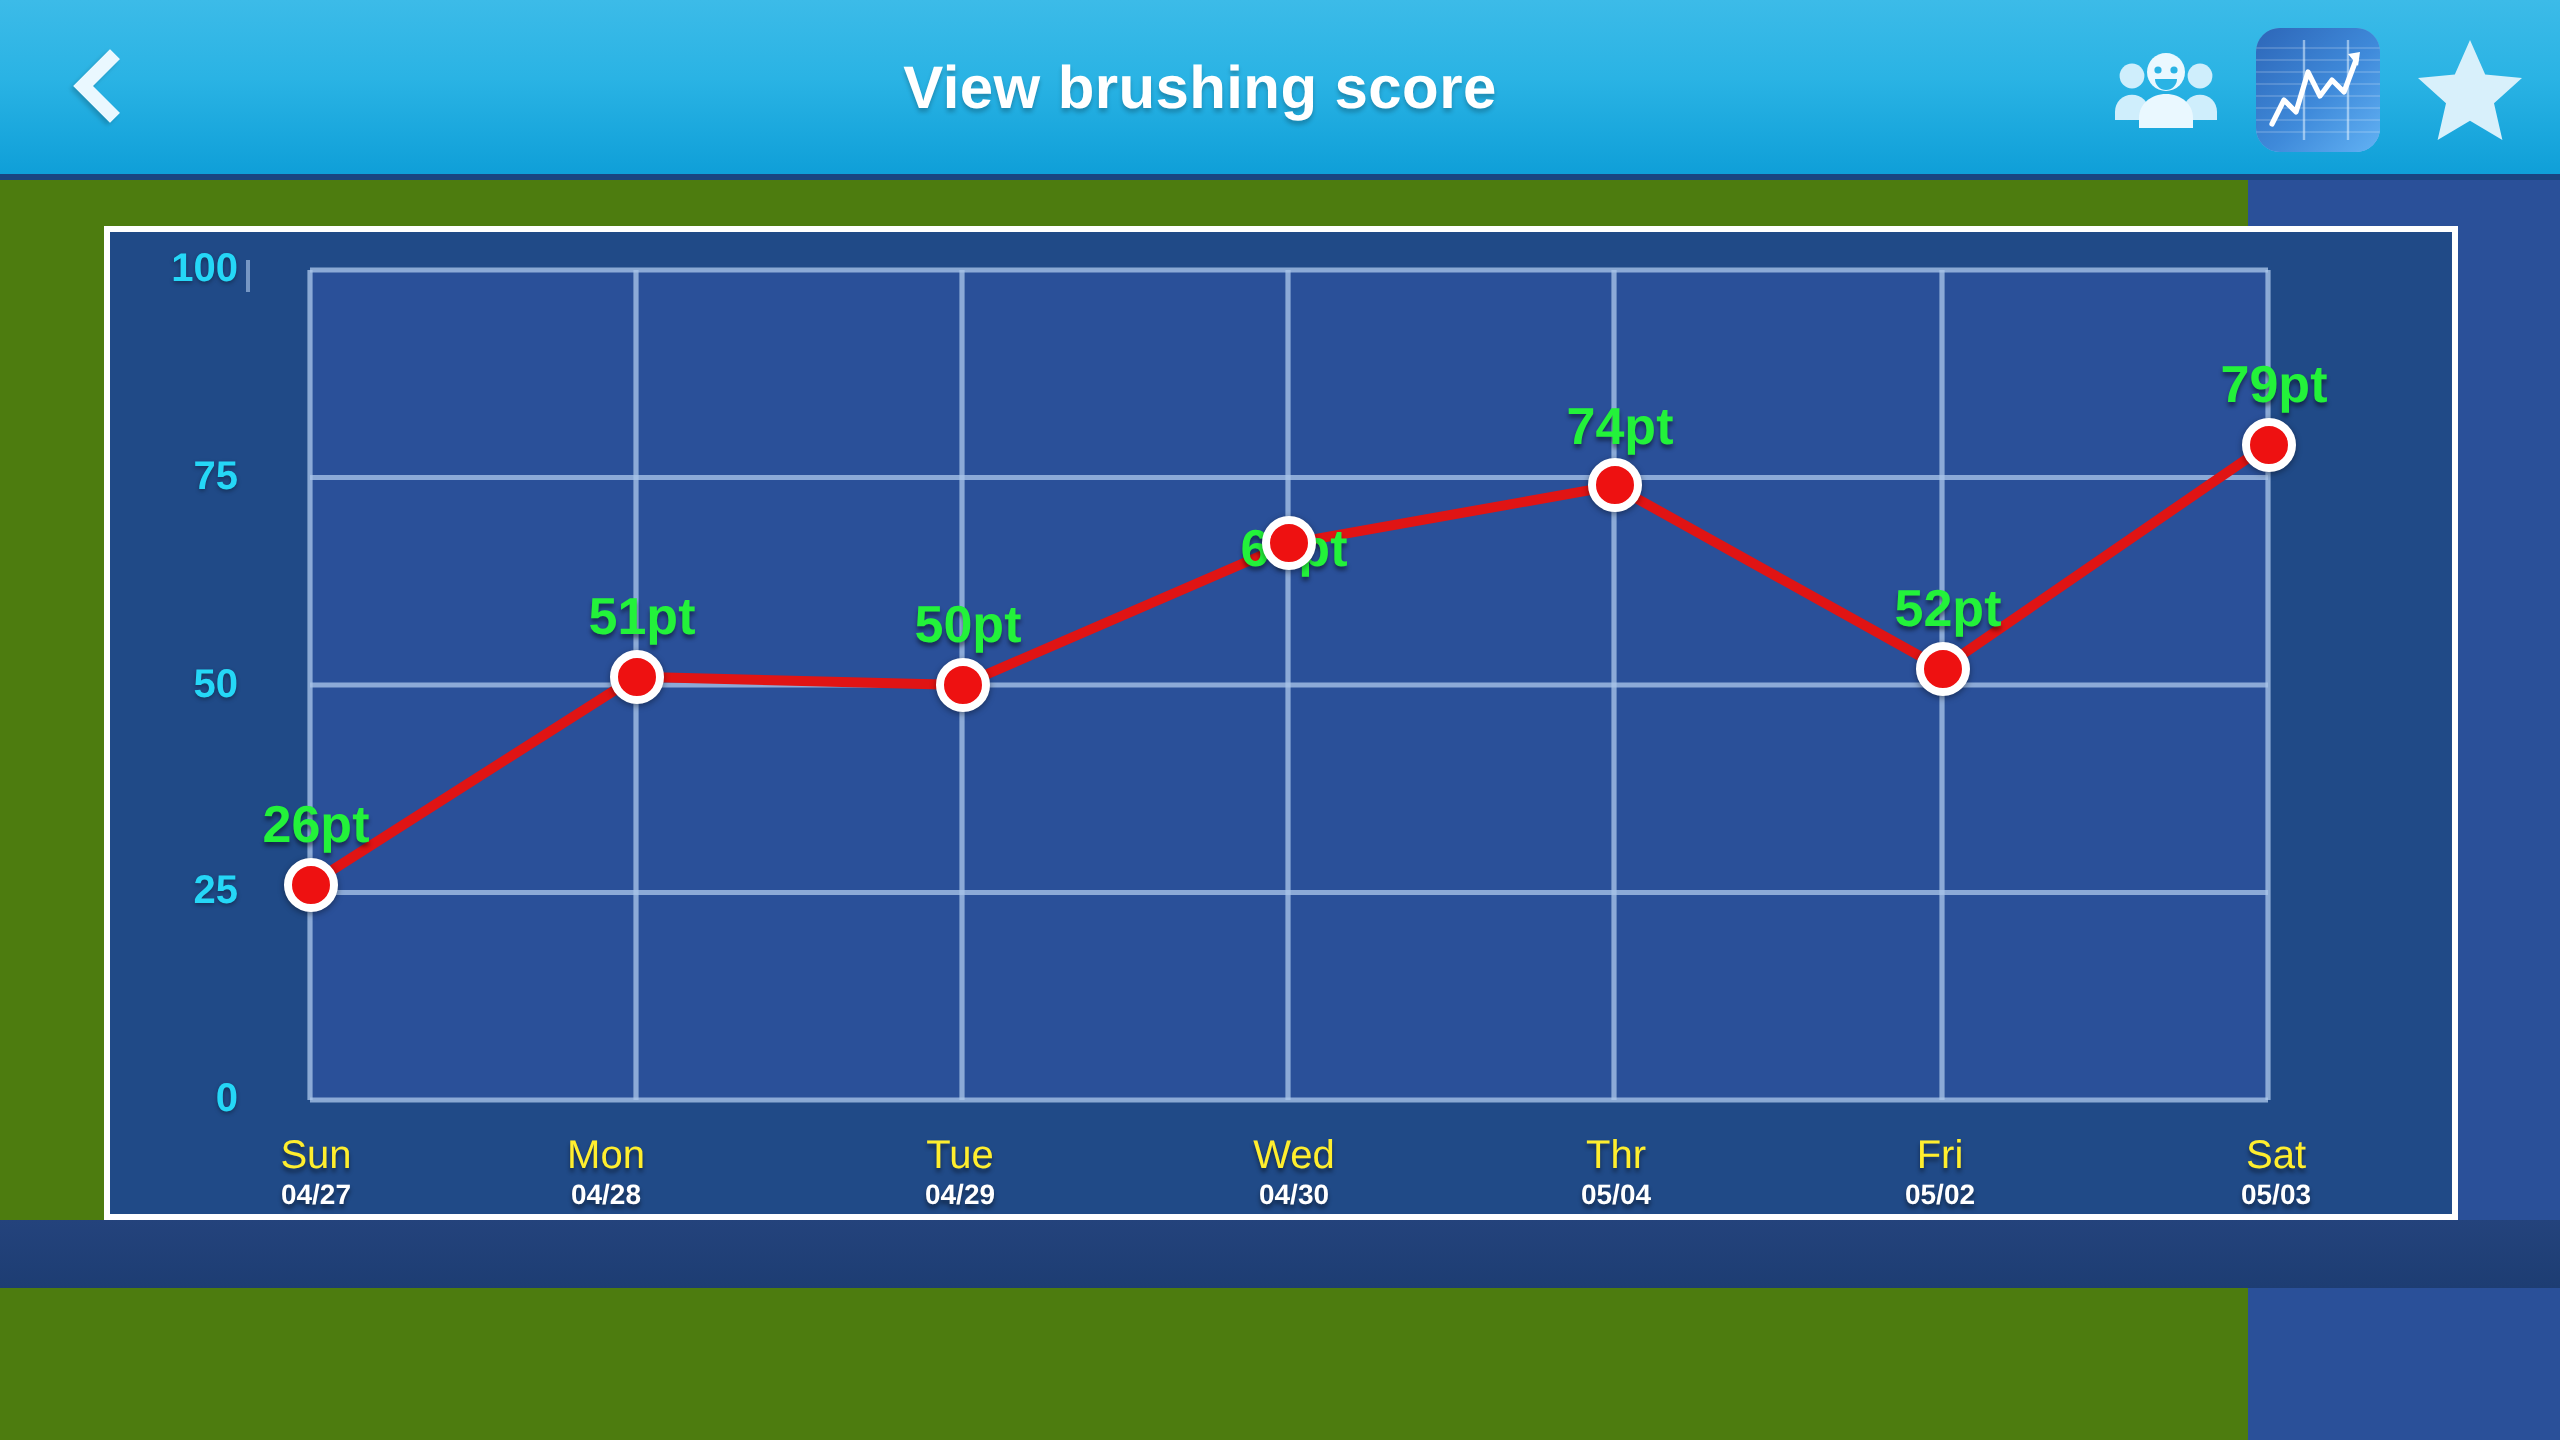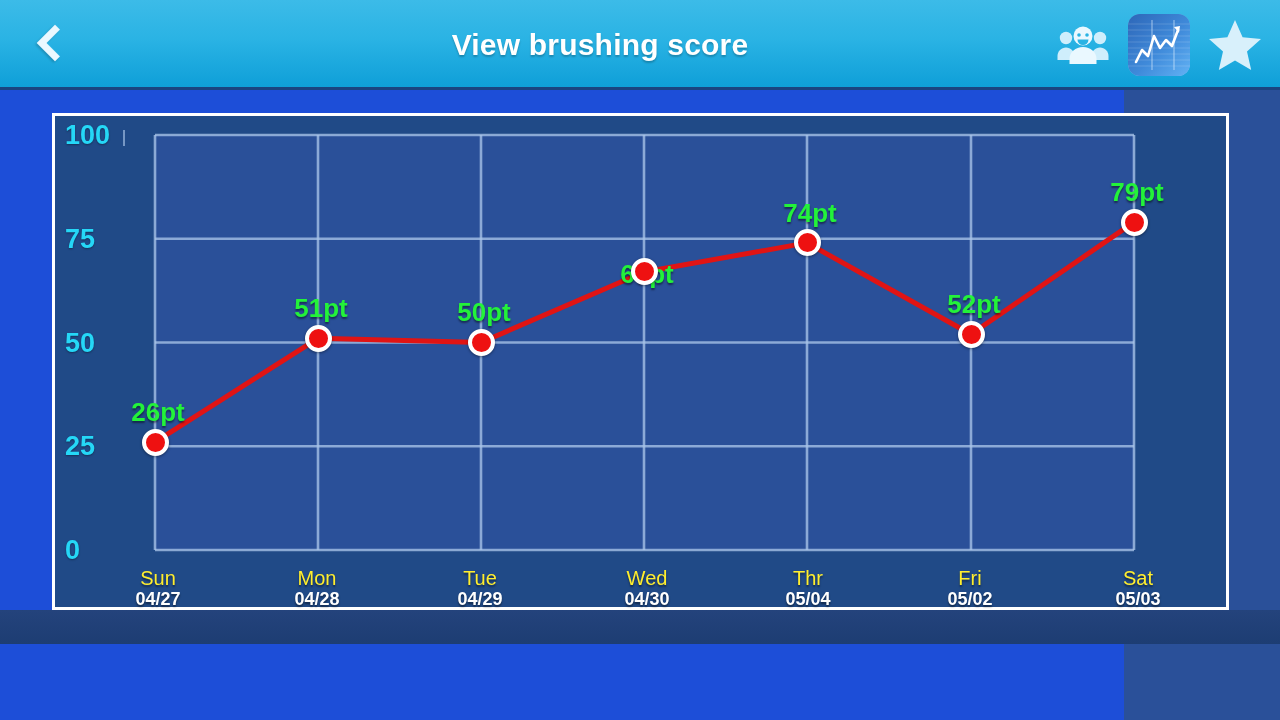--- a/index.html
+++ b/index.html
@@ -9,21 +9,21 @@
     height: 720px;
     overflow: hidden;
     font-family: "Liberation Sans", sans-serif;
     background: #2a5099;
   }
 
   #app {
     position: relative;
     width: 1124px;
     height: 720px;
-    background: #1d4ed8;
+    background: #4d7c0f;
   }
 
   
   .header {
     position: absolute;
     left: 0; top: 0;
     width: 1280px;
     height: 90px;
     background: linear-gradient(180deg, #3cbbe8 0%, #2ab3e4 45%, #0f9fd8 100%);
     border-bottom: 3px solid #1a4480;
@@ -87,25 +87,25 @@
     border: 3px solid #ffffff;
   }
   .plot-wrap {
     position: absolute;
     left: 0; top: 0;
     width: 100%; height: 100%;
   }
   .axis-label-y {
     position: absolute;
     color: #25d7f7;
-    font-size: 27px;
+    font-size: 20px;
     font-weight: bold;
     text-shadow: 0 1px 2px rgba(0,0,0,.35);
     transform: translateY(-50%);
-    text-align: left;
+    text-align: right;
     width: 54px;
   }
   .tickmark {
     position: absolute;
     width: 2px; height: 16px;
     background: rgba(190,215,245,.55);
   }
   .x-label {
     position: absolute;
     transform: translateX(-50%);
@@ -116,21 +116,21 @@
   .x-day {
     display: block;
     color: #ffee2e;
     font-size: 20px;
     font-weight: normal;
     text-shadow: 0 2px 2px rgba(0,0,0,.45);
   }
   .x-date {
     display: block;
     color: #ffffff;
-    font-size: 18px;
+    font-size: 14px;
     font-weight: bold;
     text-shadow: 0 2px 2px rgba(0,0,0,.45);
   }
   .pt-label {
     position: absolute;
     transform: translate(-50%, -100%);
     color: #23f23a;
     font-size: 26px;
     font-weight: bold;
     text-shadow: 0 2px 2px rgba(0,0,0,.45);
@@ -306,21 +306,21 @@
       <div class="marker" style="left:426px; top:226.5px;"></div>
       <div class="marker" style="left:589px; top:155.95px;"></div>
       <div class="marker" style="left:752px; top:126.9px;"></div>
       <div class="marker" style="left:916px; top:218.2px;"></div>
       <div class="marker" style="left:1079px; top:106.15px;"></div>
 
       <div class="x-label" style="left:103px; top:452px;">
         <span class="x-day">Sun</span>
         <span class="x-date">04/27</span>
       </div>
-      <div class="x-label" style="left:262px; top:452px;">
+      <div class="x-label" style="left:248px; top:452px;">
         <span class="x-day">Mon</span>
         <span class="x-date">04/28</span>
       </div>
       <div class="x-label" style="left:425px; top:452px;">
         <span class="x-day">Tue</span>
         <span class="x-date">04/29</span>
       </div>
       <div class="x-label" style="left:592px; top:452px;">
         <span class="x-day">Wed</span>
         <span class="x-date">04/30</span>

